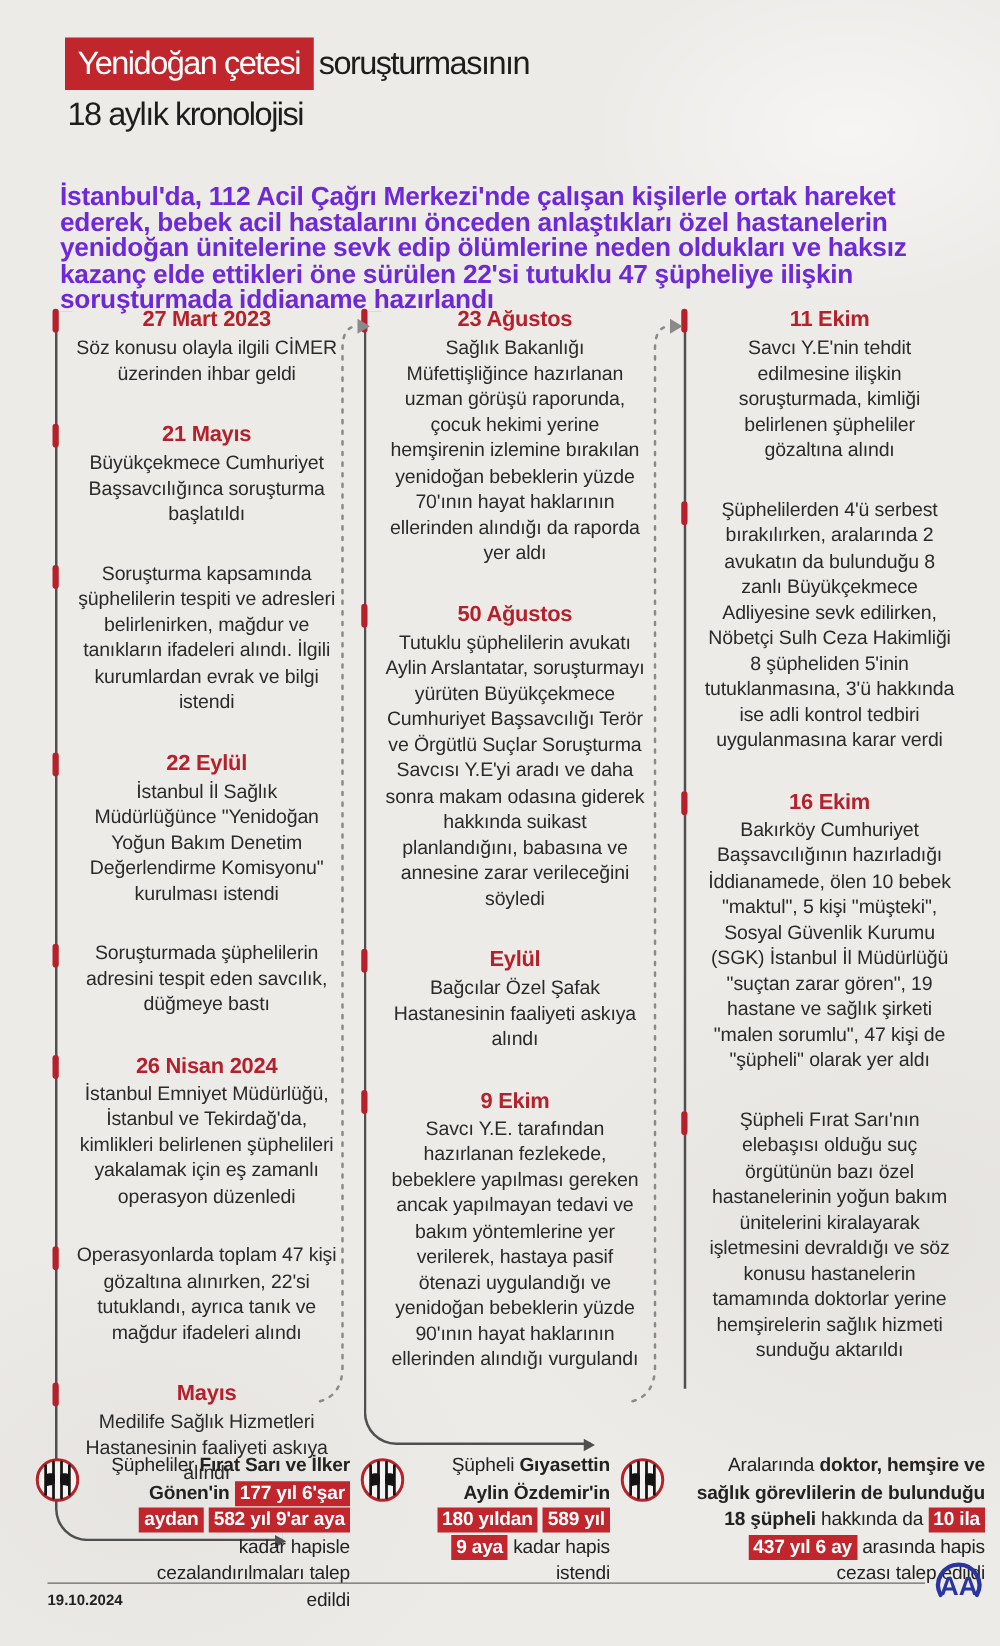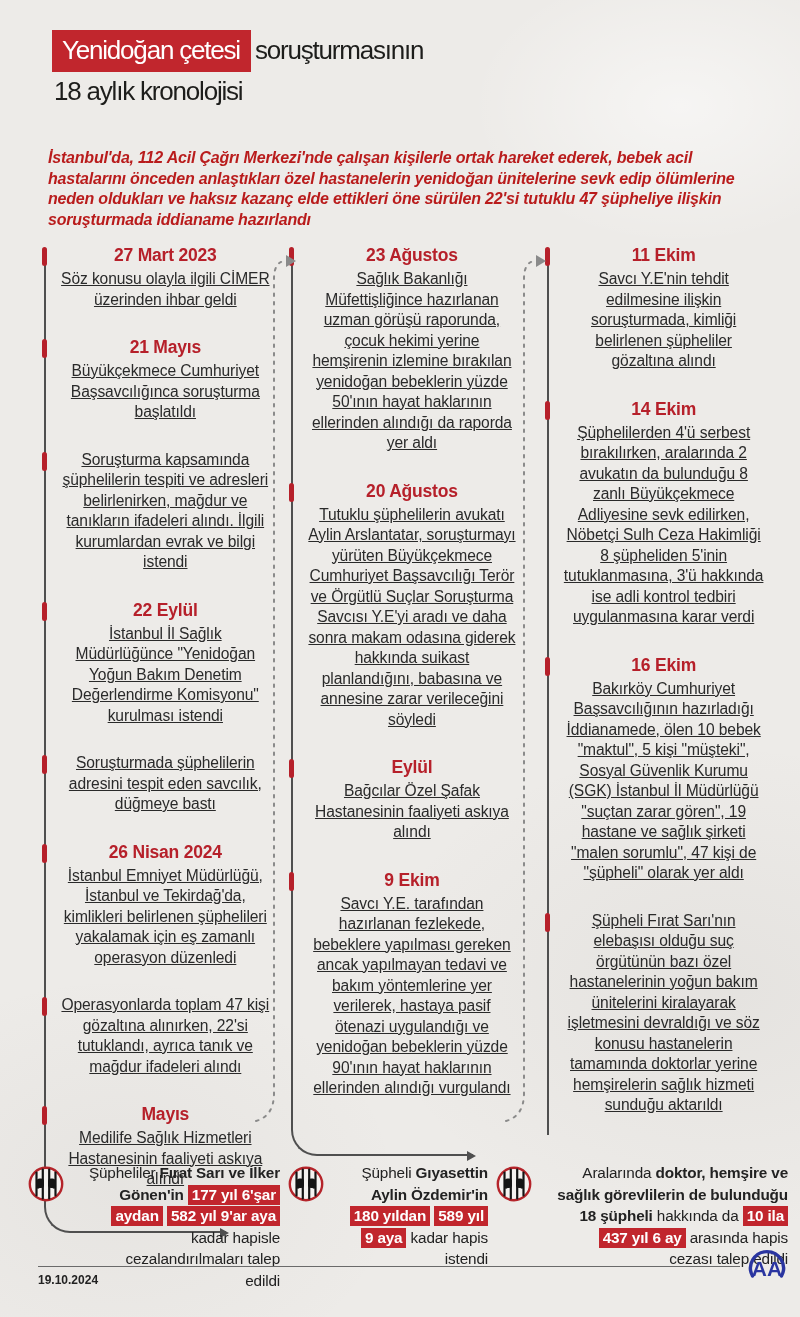--- a/index.html
+++ b/index.html
@@ -27,40 +27,40 @@
 
   
   .title{position:absolute;left:52px;top:30px;width:730px;
     font-size:26px;font-weight:400;letter-spacing:-1.2px;line-height:1.32;color:var(--text-dark);}
   .thl{background:var(--accent-red);color:#fff;display:inline-block;padding:3px 11px 5px 10px;}
   .trest{padding-left:4px;}
   .tline2{display:block;margin-top:2px;padding-left:2px;}
 
   
   .intro{position:absolute;left:48px;top:148px;width:706px;
-    font-size:16px;font-weight:700;line-height:20.5px;letter-spacing:-0.2px;color:#b91c1c;font-style:italic;}
+    font-size:21px;font-weight:700;line-height:20.5px;letter-spacing:-0.2px;color:#6d28d9;}
 
   
   .timeline{position:absolute;left:30px;top:245px;width:740px;height:905px;display:flex;align-items:flex-start;}
   .col{position:relative;padding-right:6px;}
   .c1{width:250px;}
   .c2{width:250px;}
   .c3{width:240px;margin-left:10px;}
   .rail{position:absolute;left:14px;top:4px;bottom:-16px;width:182px;
     border-left:2.5px solid var(--rail-gray);pointer-events:none;}
   .c1 .rail,.c2 .rail{border-bottom:2.5px solid var(--rail-gray);border-bottom-left-radius:26px;}
   .c1 .rail::after,.c2 .rail::after{content:'';position:absolute;right:-8px;bottom:-7.5px;
     border:5.5px solid transparent;border-left:9px solid var(--rail-gray);}
   .c2 .rail{bottom:-30px;}
   .c3 .rail{bottom:8px;}
   .entry{position:relative;padding-left:30px;margin-bottom:27px;text-align:center;}
   .entry::before{content:'';position:absolute;left:12px;top:2px;width:5px;height:19px;
     background:var(--date-red);border-radius:3px;}
   .edate{font-size:17.5px;font-weight:700;color:var(--date-red);line-height:21px;margin-bottom:3px;letter-spacing:-0.2px;}
-  .etext{font-size:15.6px;line-height:20.5px;color:var(--body-text);letter-spacing:-0.1px;text-decoration:underline;}
+  .etext{font-size:15.6px;line-height:20.5px;color:var(--body-text);letter-spacing:-0.1px;}
   .connector{position:absolute;top:0;pointer-events:none;}
   .conn1{left:222px;}
   .conn2{left:472px;}
 
   
   .verdicts{position:absolute;left:28px;top:1162px;width:760px;display:flex;gap:8px;}
   .fitem{display:flex;align-items:flex-start;}
   .fi1{width:252px;}
   .fi2{width:200px;}
   .fi3{width:292px;}
@@ -115,43 +115,42 @@
       </div>
       <div class="entry">
         <div class="edate">Mayıs</div>
         <div class="etext">Medilife Sağlık Hizmetleri Hastanesinin faaliyeti askıya alındı</div>
       </div>
     </div>
   <div class="col c2">
     <div class="rail"></div>
   <div class="entry">
         <div class="edate">23 Ağustos</div>
-        <div class="etext">Sağlık Bakanlığı Müfettişliğince hazırlanan uzman görüşü raporunda, çocuk hekimi yerine hemşirenin izlemine bırakılan yenidoğan bebeklerin yüzde 50'ının hayat haklarının ellerinden alındığı da raporda yer aldı</div>
-      </div>
-      <div class="entry">
-        <div class="edate">20 Ağustos</div>
+        <div class="etext">Sağlık Bakanlığı Müfettişliğince hazırlanan uzman görüşü raporunda, çocuk hekimi yerine hemşirenin izlemine bırakılan yenidoğan bebeklerin yüzde 70'ının hayat haklarının ellerinden alındığı da raporda yer aldı</div>
+      </div>
+      <div class="entry">
+        <div class="edate">50 Ağustos</div>
         <div class="etext">Tutuklu şüphelilerin avukatı Aylin Arslantatar, soruşturmayı yürüten Büyükçekmece Cumhuriyet Başsavcılığı Terör ve Örgütlü Suçlar Soruşturma Savcısı Y.E'yi aradı ve daha sonra makam odasına giderek hakkında suikast planlandığını, babasına ve annesine zarar verileceğini söyledi</div>
       </div>
       <div class="entry">
         <div class="edate">Eylül</div>
         <div class="etext">Bağcılar Özel Şafak Hastanesinin faaliyeti askıya alındı</div>
       </div>
       <div class="entry">
         <div class="edate">9 Ekim</div>
         <div class="etext">Savcı Y.E. tarafından hazırlanan fezlekede, bebeklere yapılması gereken ancak yapılmayan tedavi ve bakım yöntemlerine yer verilerek, hastaya pasif ötenazi uygulandığı ve yenidoğan bebeklerin yüzde 90'ının hayat haklarının ellerinden alındığı vurgulandı</div>
       </div>
     </div>
   <div class="col c3">
     <div class="rail"></div>
   <div class="entry">
         <div class="edate">11 Ekim</div>
         <div class="etext">Savcı Y.E'nin tehdit edilmesine ilişkin soruşturmada, kimliği belirlenen şüpheliler gözaltına alındı</div>
       </div>
       <div class="entry">
-        <div class="edate">14 Ekim</div>
         <div class="etext">Şüphelilerden 4'ü serbest bırakılırken, aralarında 2 avukatın da bulunduğu 8 zanlı Büyükçekmece Adliyesine sevk edilirken, Nöbetçi Sulh Ceza Hakimliği 8 şüpheliden 5'inin tutuklanmasına, 3'ü hakkında ise adli kontrol tedbiri uygulanmasına karar verdi</div>
       </div>
       <div class="entry">
         <div class="edate">16 Ekim</div>
         <div class="etext">Bakırköy Cumhuriyet Başsavcılığının hazırladığı İddianamede, ölen 10 bebek "maktul", 5 kişi "müşteki", Sosyal Güvenlik Kurumu (SGK) İstanbul İl Müdürlüğü "suçtan zarar gören", 19 hastane ve sağlık şirketi "malen sorumlu", 47 kişi de "şüpheli" olarak yer aldı</div>
       </div>
       <div class="entry">
         <div class="etext">Şüpheli Fırat Sarı'nın elebaşısı olduğu suç örgütünün bazı özel hastanelerinin yoğun bakım ünitelerini kiralayarak işletmesini devraldığı ve söz konusu hastanelerin tamamında doktorlar yerine hemşirelerin sağlık hizmeti sunduğu aktarıldı</div>
       </div>
     </div>

